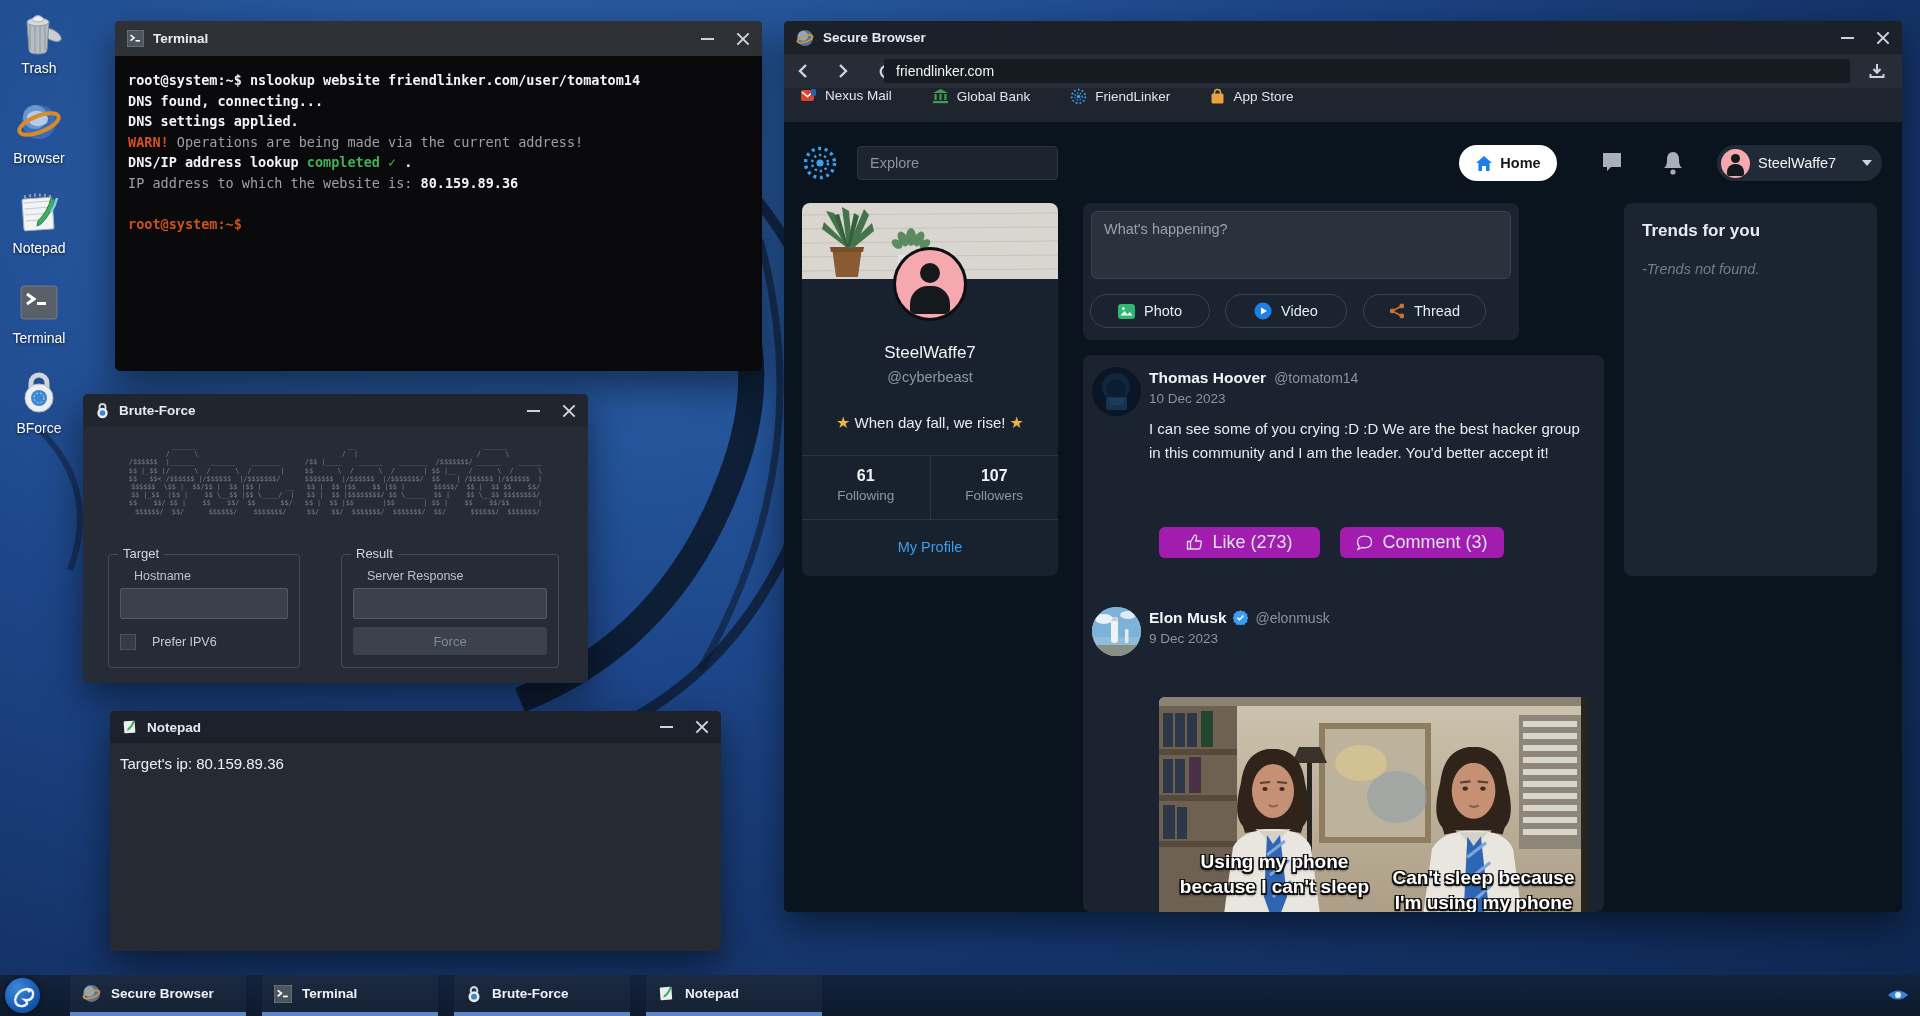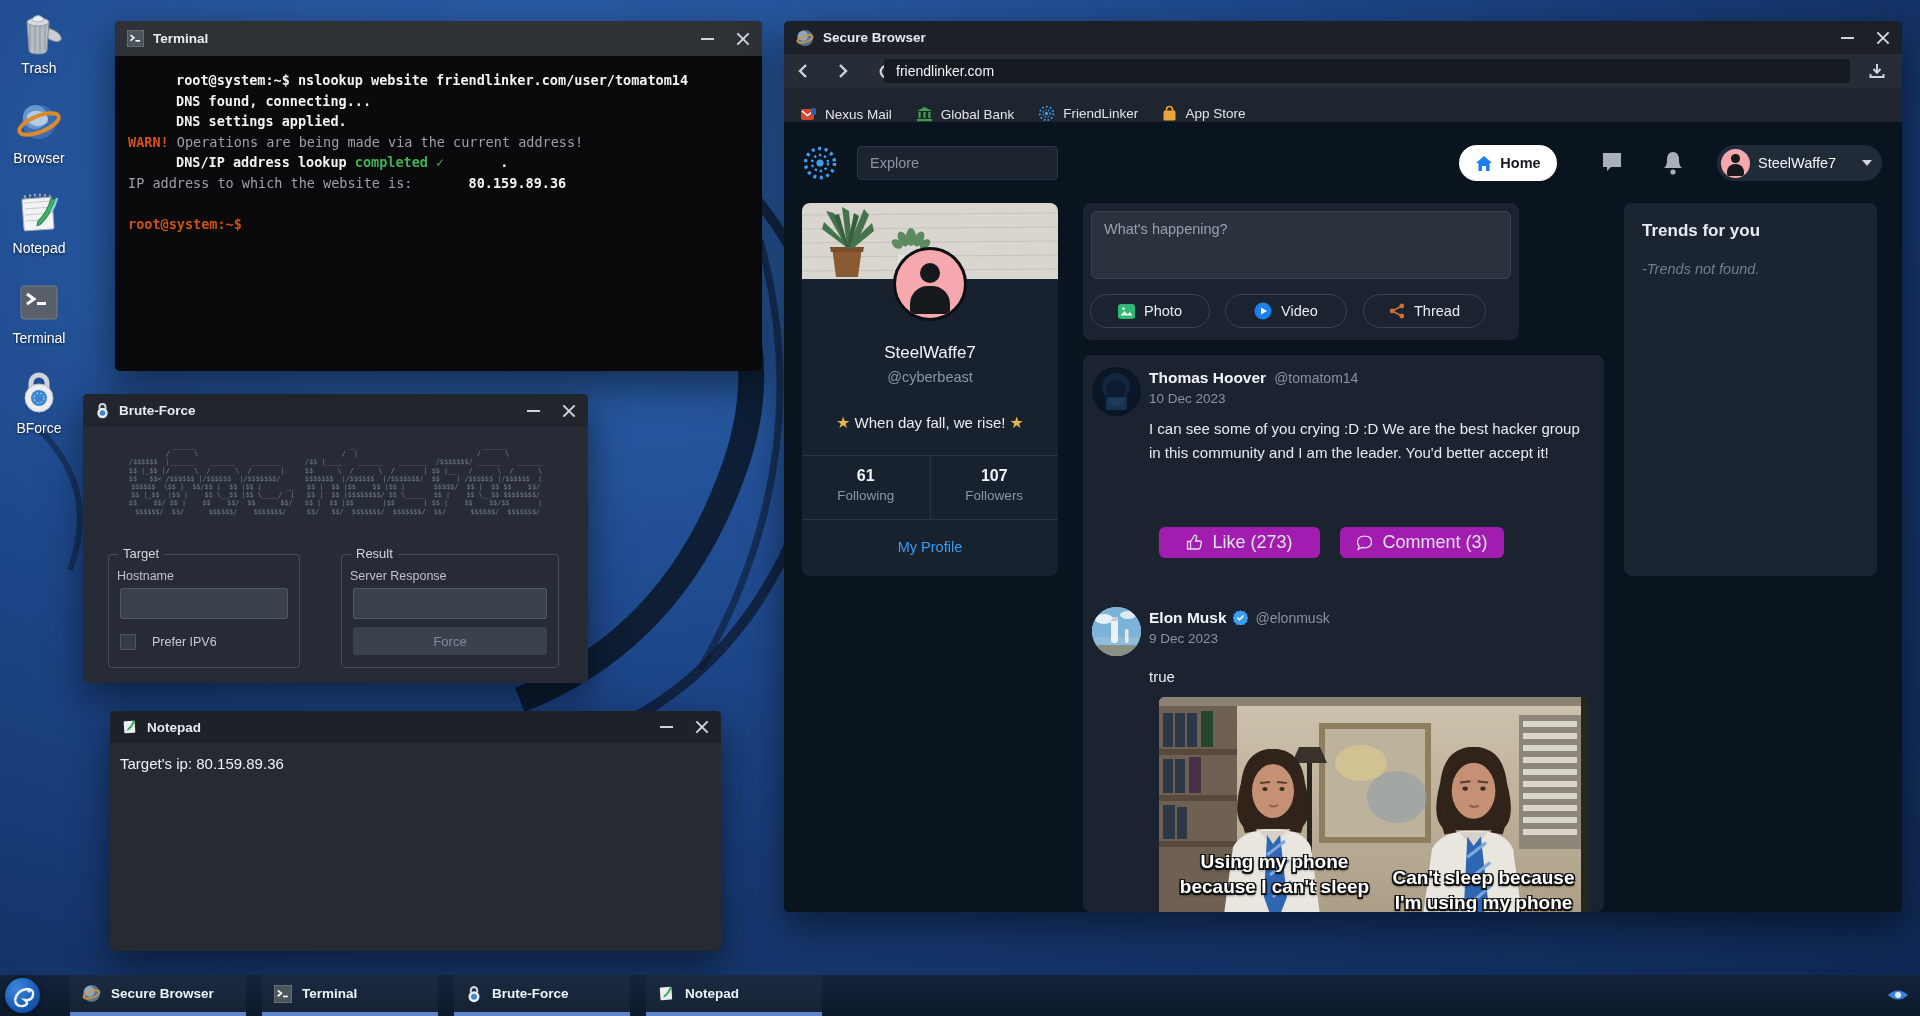--- a/index.html
+++ b/index.html
@@ -21,56 +21,56 @@
   .btn-min { width:13px; height:2px; background:#cfd4da; display:inline-block; cursor:pointer; }
   .btn-close { position:relative; width:14px; height:14px; display:inline-block; cursor:pointer; }
   .btn-close::before,.btn-close::after { content:""; position:absolute; left:-1px; top:6px; width:16px; height:2px; background:#cfd4da; }
   .btn-close::before { transform:rotate(45deg);} .btn-close::after { transform:rotate(-45deg);}
 
   
   #terminal-win { left:115px; top:21px; width:647px; height:350px; background:#0a0a0c; }
   #terminal-win .tbar { height:35px; background:#2e3237; }
   #terminal-body { position:absolute; top:35px; left:0; right:0; bottom:0; padding:14px 13px; 
     font-family:"DejaVu Sans Mono", monospace; font-size:13.5px; line-height:20.5px; color:#f1f3f4; }
-  .tl-w { color:#f1f3f4; font-weight:bold;margin-left:48px; }
+  .tl-w { color:#f1f3f4; font-weight:bold; }
   .tl-gray { color:#9aa0a6; }
   .tl-warn { color:#d34f1d; font-weight:bold; }
   .tl-green { color:#41b153; font-weight:bold; }
   .tl-prompt { color:#cb5318; font-weight:bold; }
 
   
   #bforce-win { left:83px; top:394px; width:505px; height:289px; background:#262b36; }
   #bforce-win .tbar { height:33px; background:#20252e; }
   #bf-ascii { position:absolute; top:48px; left:0; right:0; text-align:center;
     font-family:"DejaVu Sans Mono", monospace; font-size:6.8px; line-height:8.2px; color:#76808f; white-space:pre; }
   .group { position:absolute; border:1px solid #454d59; border-radius:4px; height:114px; top:160px; }
   .group .legend { position:absolute; top:-9px; left:9px; background:#262b36; padding:0 5px; font-size:13px; color:#d2d7de; }
   #grp-target { left:25px;  width:192px; }
   #grp-result { left:258px; width:218px; }
-  .fld-lbl { position:absolute; left:8px; top:14px; font-size:12.5px; color:#bcc3cc; }
+  .fld-lbl { position:absolute; left:25px; top:14px; font-size:12.5px; color:#bcc3cc; }
   .fld-inp { position:absolute; left:11px; right:11px; top:33px; height:31px; background:#3b414c;
     border:1px solid #515967; border-radius:2px; color:#e8ebef; font-size:13px; padding:0 8px; outline:none; }
   .chk { position:absolute; left:11px; top:79px; width:16px; height:16px; background:#343b46; border:1px solid #4d5562; }
   .chk-lbl { position:absolute; left:43px; top:80px; font-size:12.5px; color:#c6ccd4; }
   #force-btn { position:absolute; left:11px; right:11px; top:72px; height:28px; background:#3b424d; color:#828b98;
     border:none; border-radius:3px; font-size:13px; cursor:default; }
 
   
   #notepad-win { left:110px; top:711px; width:611px; height:240px; background:#262b33; }
   #notepad-win .tbar { height:32px; background:#1d222a; }
   #notepad-body { position:absolute; top:32px; left:0; right:0; bottom:0; padding:12px 10px; color:#eef1f4; font-size:15px; }
 
   
   #browser-win { left:784px; top:21px; width:1118px; height:891px; background:#0a141f; }
   #browser-win .tbar { height:33px; background:#1c2129; }
   #nav { position:absolute; top:33px; left:0; right:0; height:34px; background:#272d36; display:flex; align-items:center;gap:8px; }
   .navg { color:#cfd5dc; cursor:pointer; }
   #url-box { position:absolute; left:100px; right:52px; top:5px; height:24px; background:#161a21; border:none;
     border-radius:3px; color:#f2f4f6; font-size:14px; padding:0 12px; outline:none; font-family:"Liberation Sans",sans-serif; }
-  #bookmarks { position:absolute; top:67px; left:0; right:0; height:34px; background:#1f252e; display:flex; align-items:flex-end; gap:24px; padding-left:16px; }
+  #bookmarks { position:absolute; top:67px; left:0; right:0; height:34px; background:#1f252e; display:flex; align-items:flex-start; gap:40px; padding-left:16px; }
   .bm { display:flex; align-items:center; gap:8px; cursor:pointer; }
   .bm span { color:#e0e4e9; font-size:13.5px; }
   #page { position:absolute; top:101px; left:0; right:0; bottom:0; background:#0a141f; }
 
   
   #explore-inp { position:absolute; left:73px; top:24px; width:201px; height:34px; background:#1b242f;
     border:1px solid #2b3542; border-radius:4px; color:#e6eaee; font-size:14.5px; padding:0 12px; outline:none; }
   #explore-inp::placeholder { color:#8b95a0; }
   #home-pill { position:absolute; left:675px; top:23px; width:98px; height:36px; background:#ffffff; border-radius:18px;
     display:flex; align-items:center; justify-content:center; gap:7px; cursor:pointer; }
@@ -508,21 +508,20 @@
             <rect x="19" y="10" width="7" height="26" rx="3" fill="#eef2f4"></rect>
             <path d="M19 14 q3.5 -8 7 0 z" fill="#c8ccd0"></path>
             <rect x="33" y="22" width="3.5" height="14" rx="1.5" fill="#e6eaec"></rect>
           </svg>
         </div>
         <div class="p-author"><span>Elon Musk</span><svg class="vbadge" width="15" height="15" viewBox="0 0 15 15">
               <path d="M7.5 0 l1.8 1.4 2.2 -.3 .9 2 2 .9 -.3 2.2 1.4 1.8 -1.4 1.8 .3 2.2 -2 .9 -.9 2 -2.2 -.3 -1.8 1.4 -1.8 -1.4 -2.2 .3 -.9 -2 -2 -.9 .3 -2.2 -1.4 -1.8 1.4 -1.8 -.3 -2.2 2 -.9 .9 -2 2.2 .3 z" fill="#3d9df0"></path>
               <path d="M4.4 7.6 l2.1 2.1 4 -4.2" stroke="#fff" stroke-width="1.5" fill="none"></path>
             </svg><span class="p-handle">@elonmusk</span></div>
         <div class="p-date">9 Dec 2023</div>
-        <div class="p-body" id="p2-body">true</div>
 
         <div id="meme">
           <svg viewBox="0 0 429 240" width="429" height="240" preserveAspectRatio="none">
             <defs>
               <linearGradient id="wallg" x1="0" y1="0" x2="0" y2="1">
                 <stop offset="0" stop-color="#cdc3ae"></stop>
                   <stop offset="1" stop-color="#a99a82"></stop>
               </linearGradient>
             </defs>
             <rect width="429" height="240" fill="url(#wallg)"></rect>

